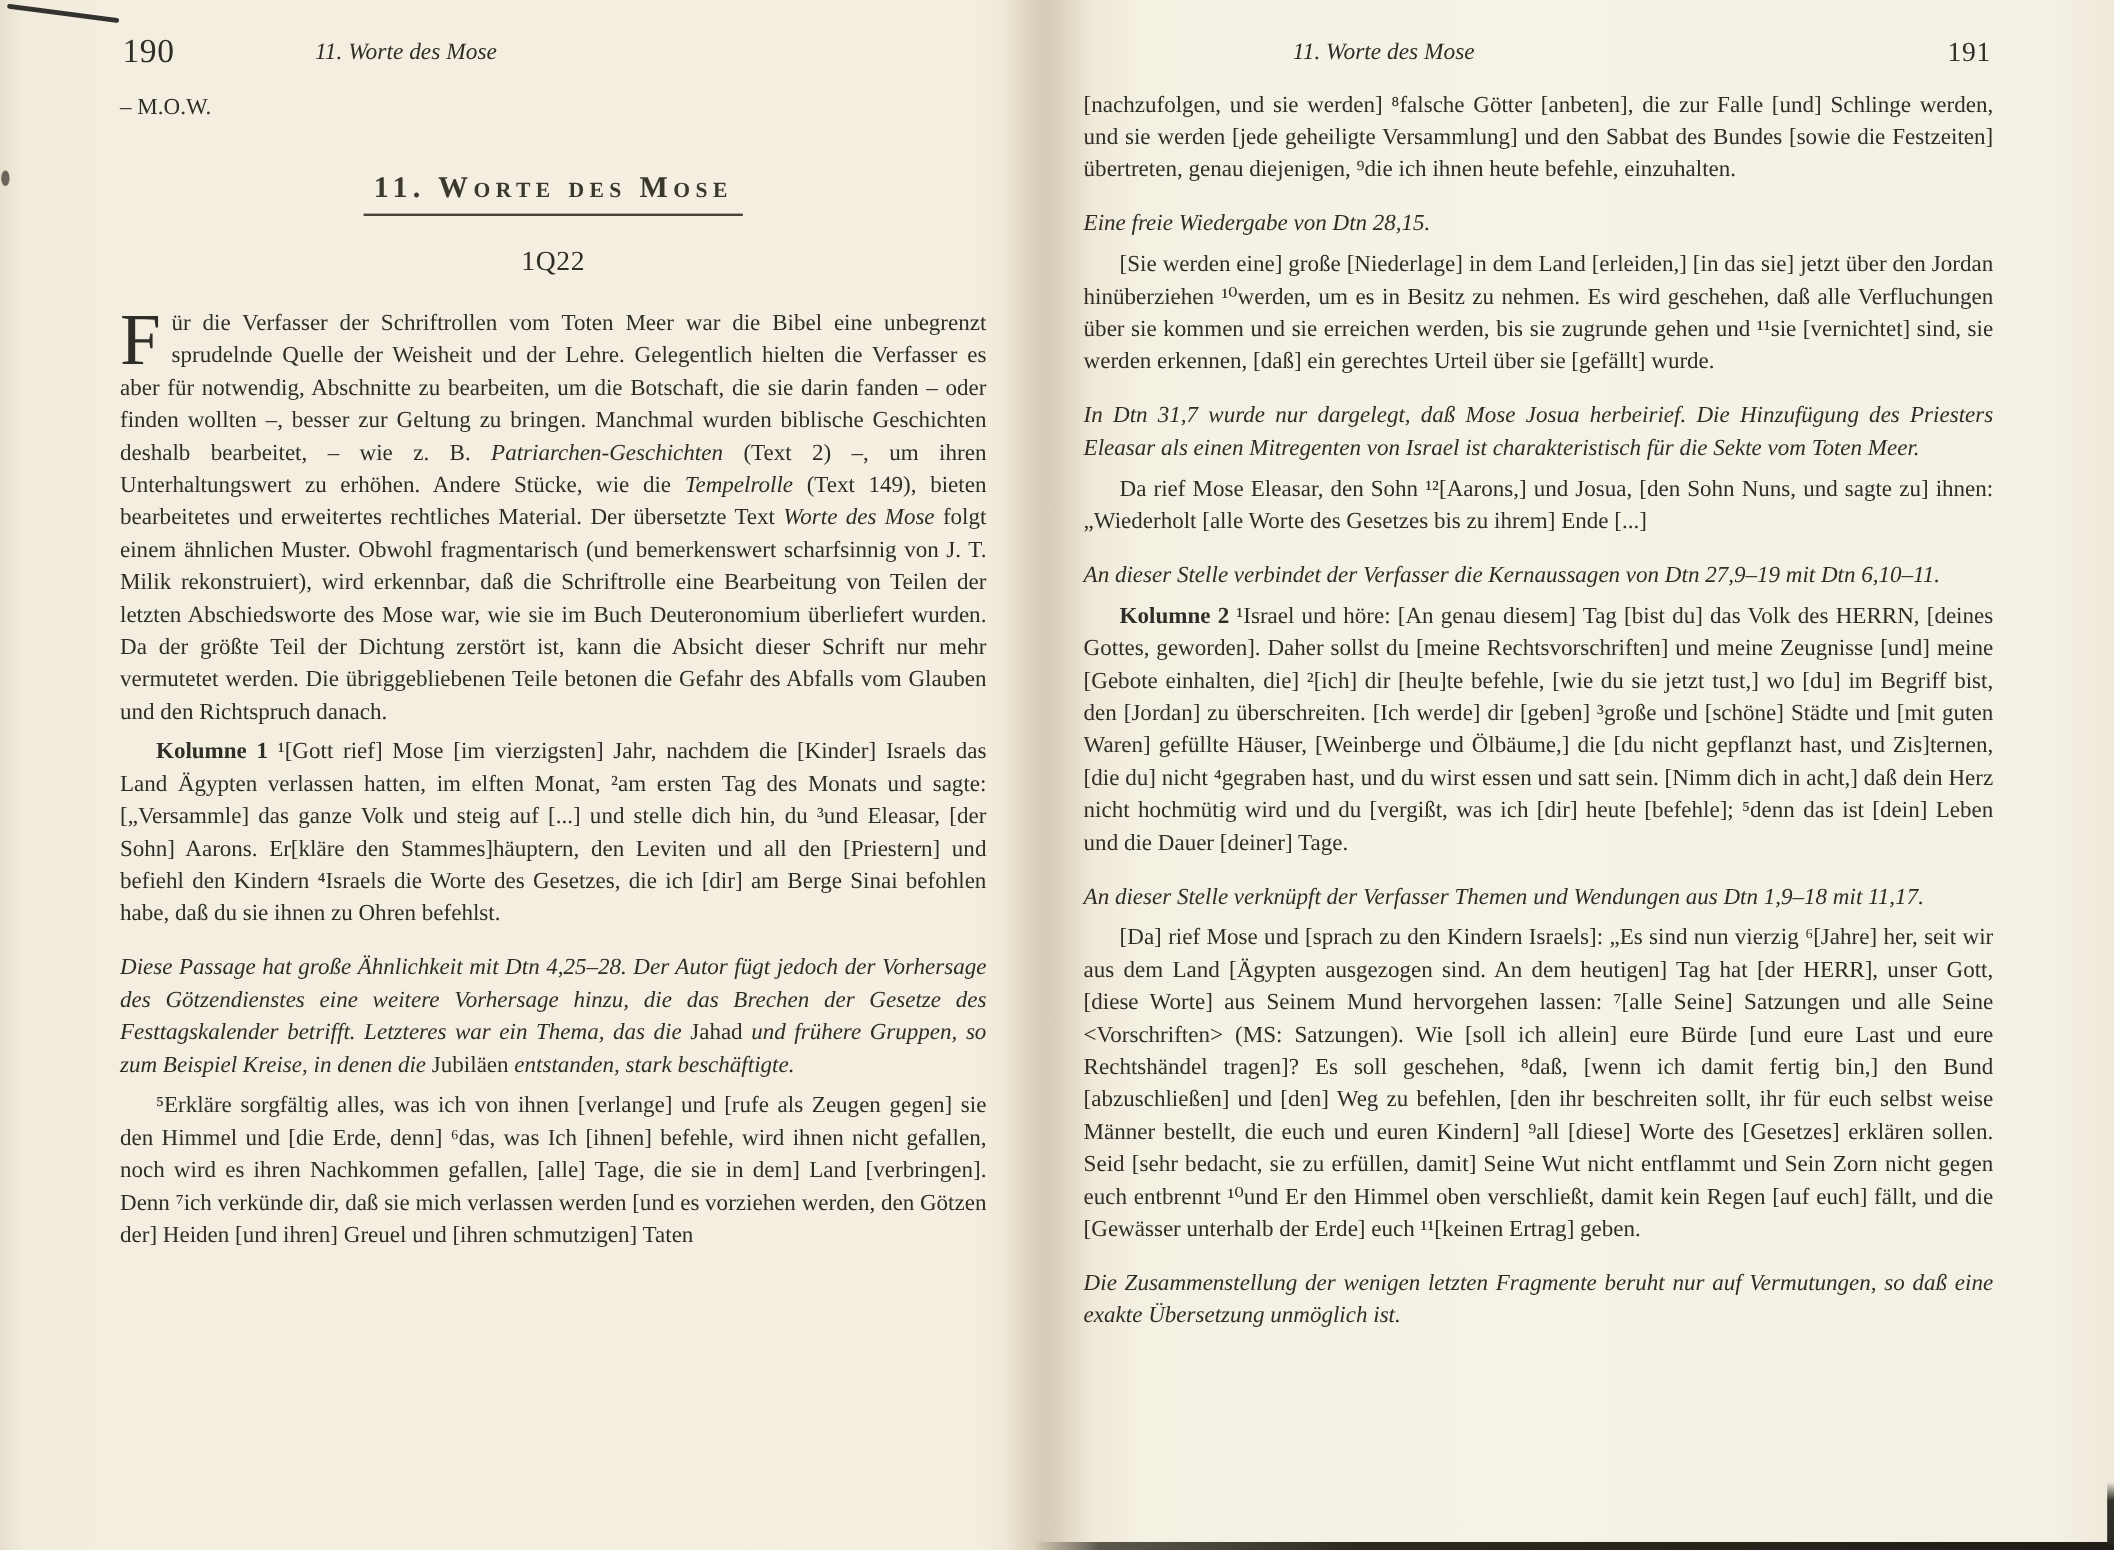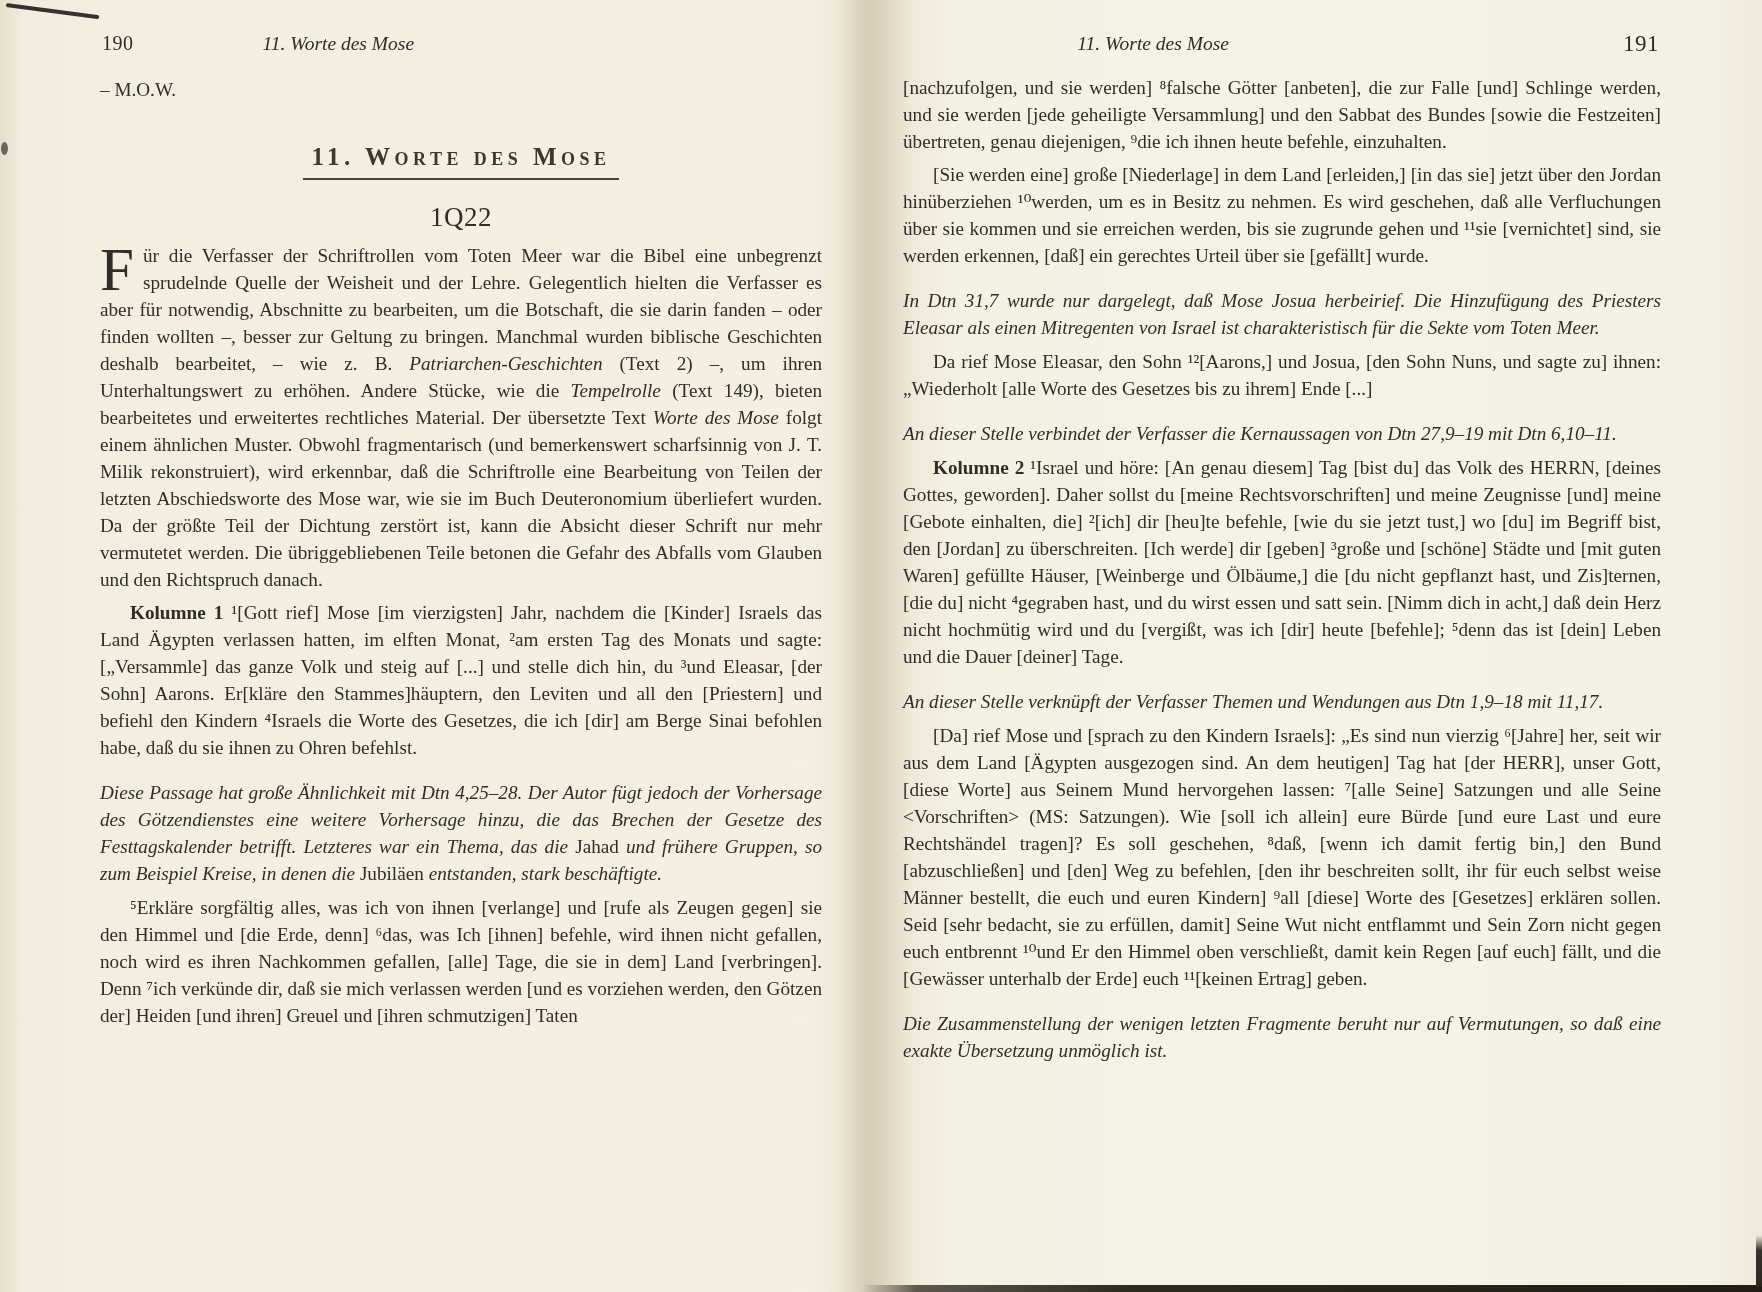--- a/index.html
+++ b/index.html
@@ -38,36 +38,36 @@
   }
 
   .page{position:absolute;top:30px;font-size:19.2px;line-height:27px;}
   .page-left{left:100px;width:722px;}
   .page-right{left:903px;width:758px;}
 
   .running-head{position:relative;height:30px;margin-bottom:14px;}
   .running-head .head-title{
     position:absolute;left:0;width:66%;text-align:center;font-style:italic;font-size:19.5px;
   }
-  .running-head .pagenum-left{position:absolute;left:2px;top:0;font-size:20px;letter-spacing:.5px;}
+  .running-head .pagenum-left{position:absolute;left:2px;top:0;font-size:28px;letter-spacing:.5px;}
   .running-head .pagenum-right{position:absolute;right:2px;top:0;font-size:23px;letter-spacing:.5px;}
 
   .block{margin:6px 0;}
   .commentary{font-style:italic;text-align:justify;margin:18px 0 7px;}
   .commentary .r{font-style:normal;}
   .translation{text-align:justify;text-indent:30px;margin:6px 0;}
   .translation-flush{text-align:justify;text-indent:0;margin:6px 0;}
   .signature{margin:16px 0 30px;}
   .chapter-heading{text-align:center;margin:40px 0 24px;}
   .chapter-heading span{
     display:inline-block;font-variant:small-caps;letter-spacing:4.5px;
     font-size:25px;font-weight:600;color:#3a382f;
     border-bottom:2.5px solid #45433a;padding:0 8px 8px;
   }
-  .sub-heading{text-align:center;font-size:27px;margin:0 0 11px;letter-spacing:.5px;}
+  .sub-heading{text-align:center;font-size:23px;margin:0 0 25px;letter-spacing:.5px;}
   .intro{text-align:justify;margin:6px 0;}
   .dropcap{
     float:left;font-size:61px;line-height:46px;padding:5px 9px 0 0;color:#2f2d27;
   }
   .b{font-weight:bold;}
   .i{font-style:italic;}
 </style>
 </head>
 <body>
 
@@ -92,20 +92,21 @@
     </div>
 </div>
 
 <div class="page page-right">
   <div class="running-head">
     <span class="head-title">11. Worte des Mose</span>
     <span class="pagenum-right">191</span>
   </div>
   <div class="page-body">
       <div class="block translation-flush"><span>[nachzufolgen, und sie werden] ⁸falsche Götter [anbeten], die zur Falle [und] Schlinge werden, und sie werden [jede geheiligte Versammlung] und den Sabbat des Bundes [sowie die Festzeiten] übertreten, genau diejenigen, ⁹die ich ihnen heute befehle, einzuhalten.</span></div>
+      <div class="block commentary"><span>Eine freie Wiedergabe von Dtn 28,15.</span></div>
       <div class="block translation"><span>[Sie werden eine] große [Niederlage] in dem Land [erleiden,] [in das sie] jetzt über den Jordan hinüberziehen ¹⁰werden, um es in Besitz zu nehmen. Es wird geschehen, daß alle Verfluchungen über sie kommen und sie erreichen werden, bis sie zugrunde gehen und ¹¹sie [vernichtet] sind, sie werden erkennen, [daß] ein gerechtes Urteil über sie [gefällt] wurde.</span></div>
       <div class="block commentary"><span>In Dtn 31,7 wurde nur dargelegt, daß Mose Josua herbeirief. Die Hinzufügung des Priesters Eleasar als einen Mitregenten von Israel ist charakteristisch für die Sekte vom Toten Meer.</span></div>
       <div class="block translation"><span>Da rief Mose Eleasar, den Sohn ¹²[Aarons,] und Josua, [den Sohn Nuns, und sagte zu] ihnen: „Wiederholt [alle Worte des Gesetzes bis zu ihrem] Ende [...]</span></div>
       <div class="block commentary"><span>An dieser Stelle verbindet der Verfasser die Kernaussagen von Dtn 27,9–19 mit Dtn 6,10–11.</span></div>
       <div class="block translation"><span class="b">Kolumne 2</span><span> ¹Israel und höre: [An genau diesem] Tag [bist du] das Volk des HERRN, [deines Gottes, geworden]. Daher sollst du [meine Rechtsvorschriften] und meine Zeugnisse [und] meine [Gebote einhalten, die] ²[ich] dir [heu]te befehle, [wie du sie jetzt tust,] wo [du] im Begriff bist, den [Jordan] zu überschreiten. [Ich werde] dir [geben] ³große und [schöne] Städte und [mit guten Waren] gefüllte Häuser, [Weinberge und Ölbäume,] die [du nicht gepflanzt hast, und Zis]ternen, [die du] nicht ⁴gegraben hast, und du wirst essen und satt sein. [Nimm dich in acht,] daß dein Herz nicht hochmütig wird und du [vergißt, was ich [dir] heute [befehle]; ⁵denn das ist [dein] Leben und die Dauer [deiner] Tage.</span></div>
       <div class="block commentary"><span>An dieser Stelle verknüpft der Verfasser Themen und Wendungen aus Dtn 1,9–18 mit 11,17.</span></div>
       <div class="block translation"><span>[Da] rief Mose und [sprach zu den Kindern Israels]: „Es sind nun vierzig ⁶[Jahre] her, seit wir aus dem Land [Ägypten ausgezogen sind. An dem heutigen] Tag hat [der HERR], unser Gott, [diese Worte] aus Seinem Mund hervorgehen lassen: ⁷[alle Seine] Satzungen und alle Seine &lt;Vorschriften&gt; (MS: Satzungen). Wie [soll ich allein] eure Bürde [und eure Last und eure Rechtshändel tragen]? Es soll geschehen, ⁸daß, [wenn ich damit fertig bin,] den Bund [abzuschließen] und [den] Weg zu befehlen, [den ihr beschreiten sollt, ihr für euch selbst weise Männer bestellt, die euch und euren Kindern] ⁹all [diese] Worte des [Gesetzes] erklären sollen. Seid [sehr bedacht, sie zu erfüllen, damit] Seine Wut nicht entflammt und Sein Zorn nicht gegen euch entbrennt ¹⁰und Er den Himmel oben verschließt, damit kein Regen [auf euch] fällt, und die [Gewässer unterhalb der Erde] euch ¹¹[keinen Ertrag] geben.</span></div>
       <div class="block commentary"><span>Die Zusammenstellung der wenigen letzten Fragmente beruht nur auf Vermutungen, so daß eine exakte Übersetzung unmöglich ist.</span></div>
     </div>
 </div>

